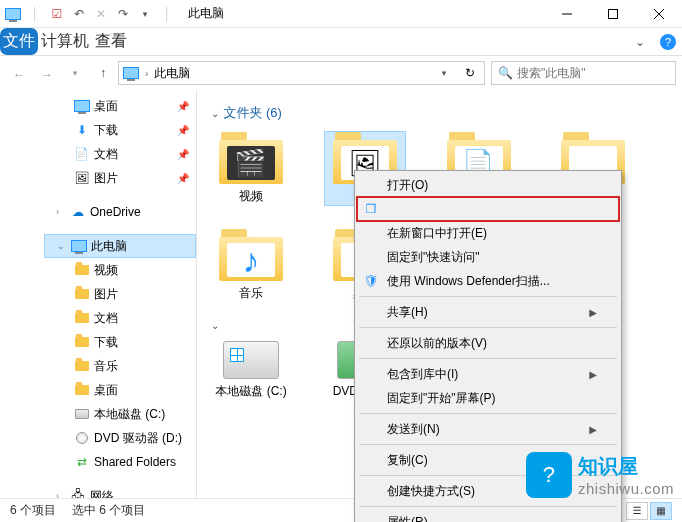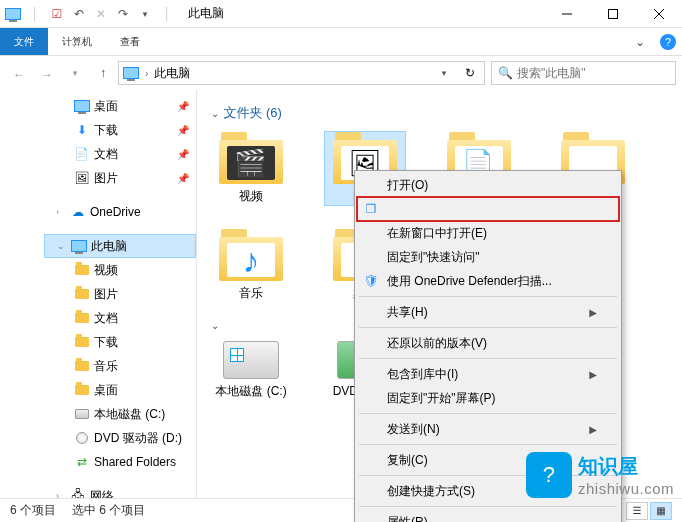--- a/index.html
+++ b/index.html
@@ -6,21 +6,21 @@
 body { width: 682px; height: 522px; background: #fff; font-size: 12px; position: relative; overflow: hidden; }
 
 .titlebar { height: 28px; background: #fff; border-bottom: 1px solid #e5e5e5; display: flex; align-items: center; padding: 0 0 0 4px; }
 .titlebar .qat { display: flex; align-items: center; gap: 4px; }
 .titlebar .qat-icon { width: 18px; height: 18px; display: flex; align-items: center; justify-content: center; color: #555; }
 .titlebar .title { margin-left: 12px; font-size: 12px; color: #000; }
 .titlebar .win-controls { margin-left: auto; display: flex; }
 .titlebar .win-btn { width: 46px; height: 28px; display: flex; align-items: center; justify-content: center; color: #000; }
 
 .ribbon { height: 28px; background: #fff; display: flex; align-items: stretch; border-bottom: 1px solid #e0e0e0; }
-.ribbon .tab { padding: 0 14px; display: flex; align-items: center; font-size: 10px; color: #333; }
+.ribbon .tab { padding: 0 3px; display: flex; align-items: center; font-size: 16px; color: #333; border-radius: 7px; }
 .ribbon .tab.file { background: #1979ca; color: #fff; }
 .ribbon .spacer { flex: 1; }
 .ribbon .expand { width: 28px; display: flex; align-items: center; justify-content: center; color: #555; }
 .ribbon .help { width: 28px; display: flex; align-items: center; justify-content: center; }
 .ribbon .help-circle { width: 16px; height: 16px; border-radius: 50%; background: #1e90ff; color: #fff; font-size: 11px; display: flex; align-items: center; justify-content: center; }
 
 .navbar { height: 34px; display: flex; align-items: center; padding: 4px 6px; gap: 2px; }
 .nav-btn { width: 26px; height: 26px; display: flex; align-items: center; justify-content: center; color: #999; }
 .nav-btn.enabled { color: #333; }
 .address { flex: 1; height: 24px; border: 1px solid #ccc; display: flex; align-items: center; padding: 0 4px; gap: 6px; }
@@ -341,21 +341,21 @@
       <span class="mi-icon">❐</span>
     </div>
   <div class="cm-item">
       <span>在新窗口中打开(E)</span>
     </div>
   <div class="cm-item">
       <span>固定到"快速访问"</span>
     </div>
   <div class="cm-item">
       <span class="mi-icon">🛡</span>
-      <span>使用 OneDrive Defender扫描...</span>
+      <span>使用 Windows Defender扫描...</span>
     </div>
   <div class="cm-sep"></div>
   <div class="cm-item">
       <span>共享(H)</span>
       <span class="sub">▶</span>
     </div>
   <div class="cm-sep"></div>
   <div class="cm-item">
       <span>还原以前的版本(V)</span>
     </div>

